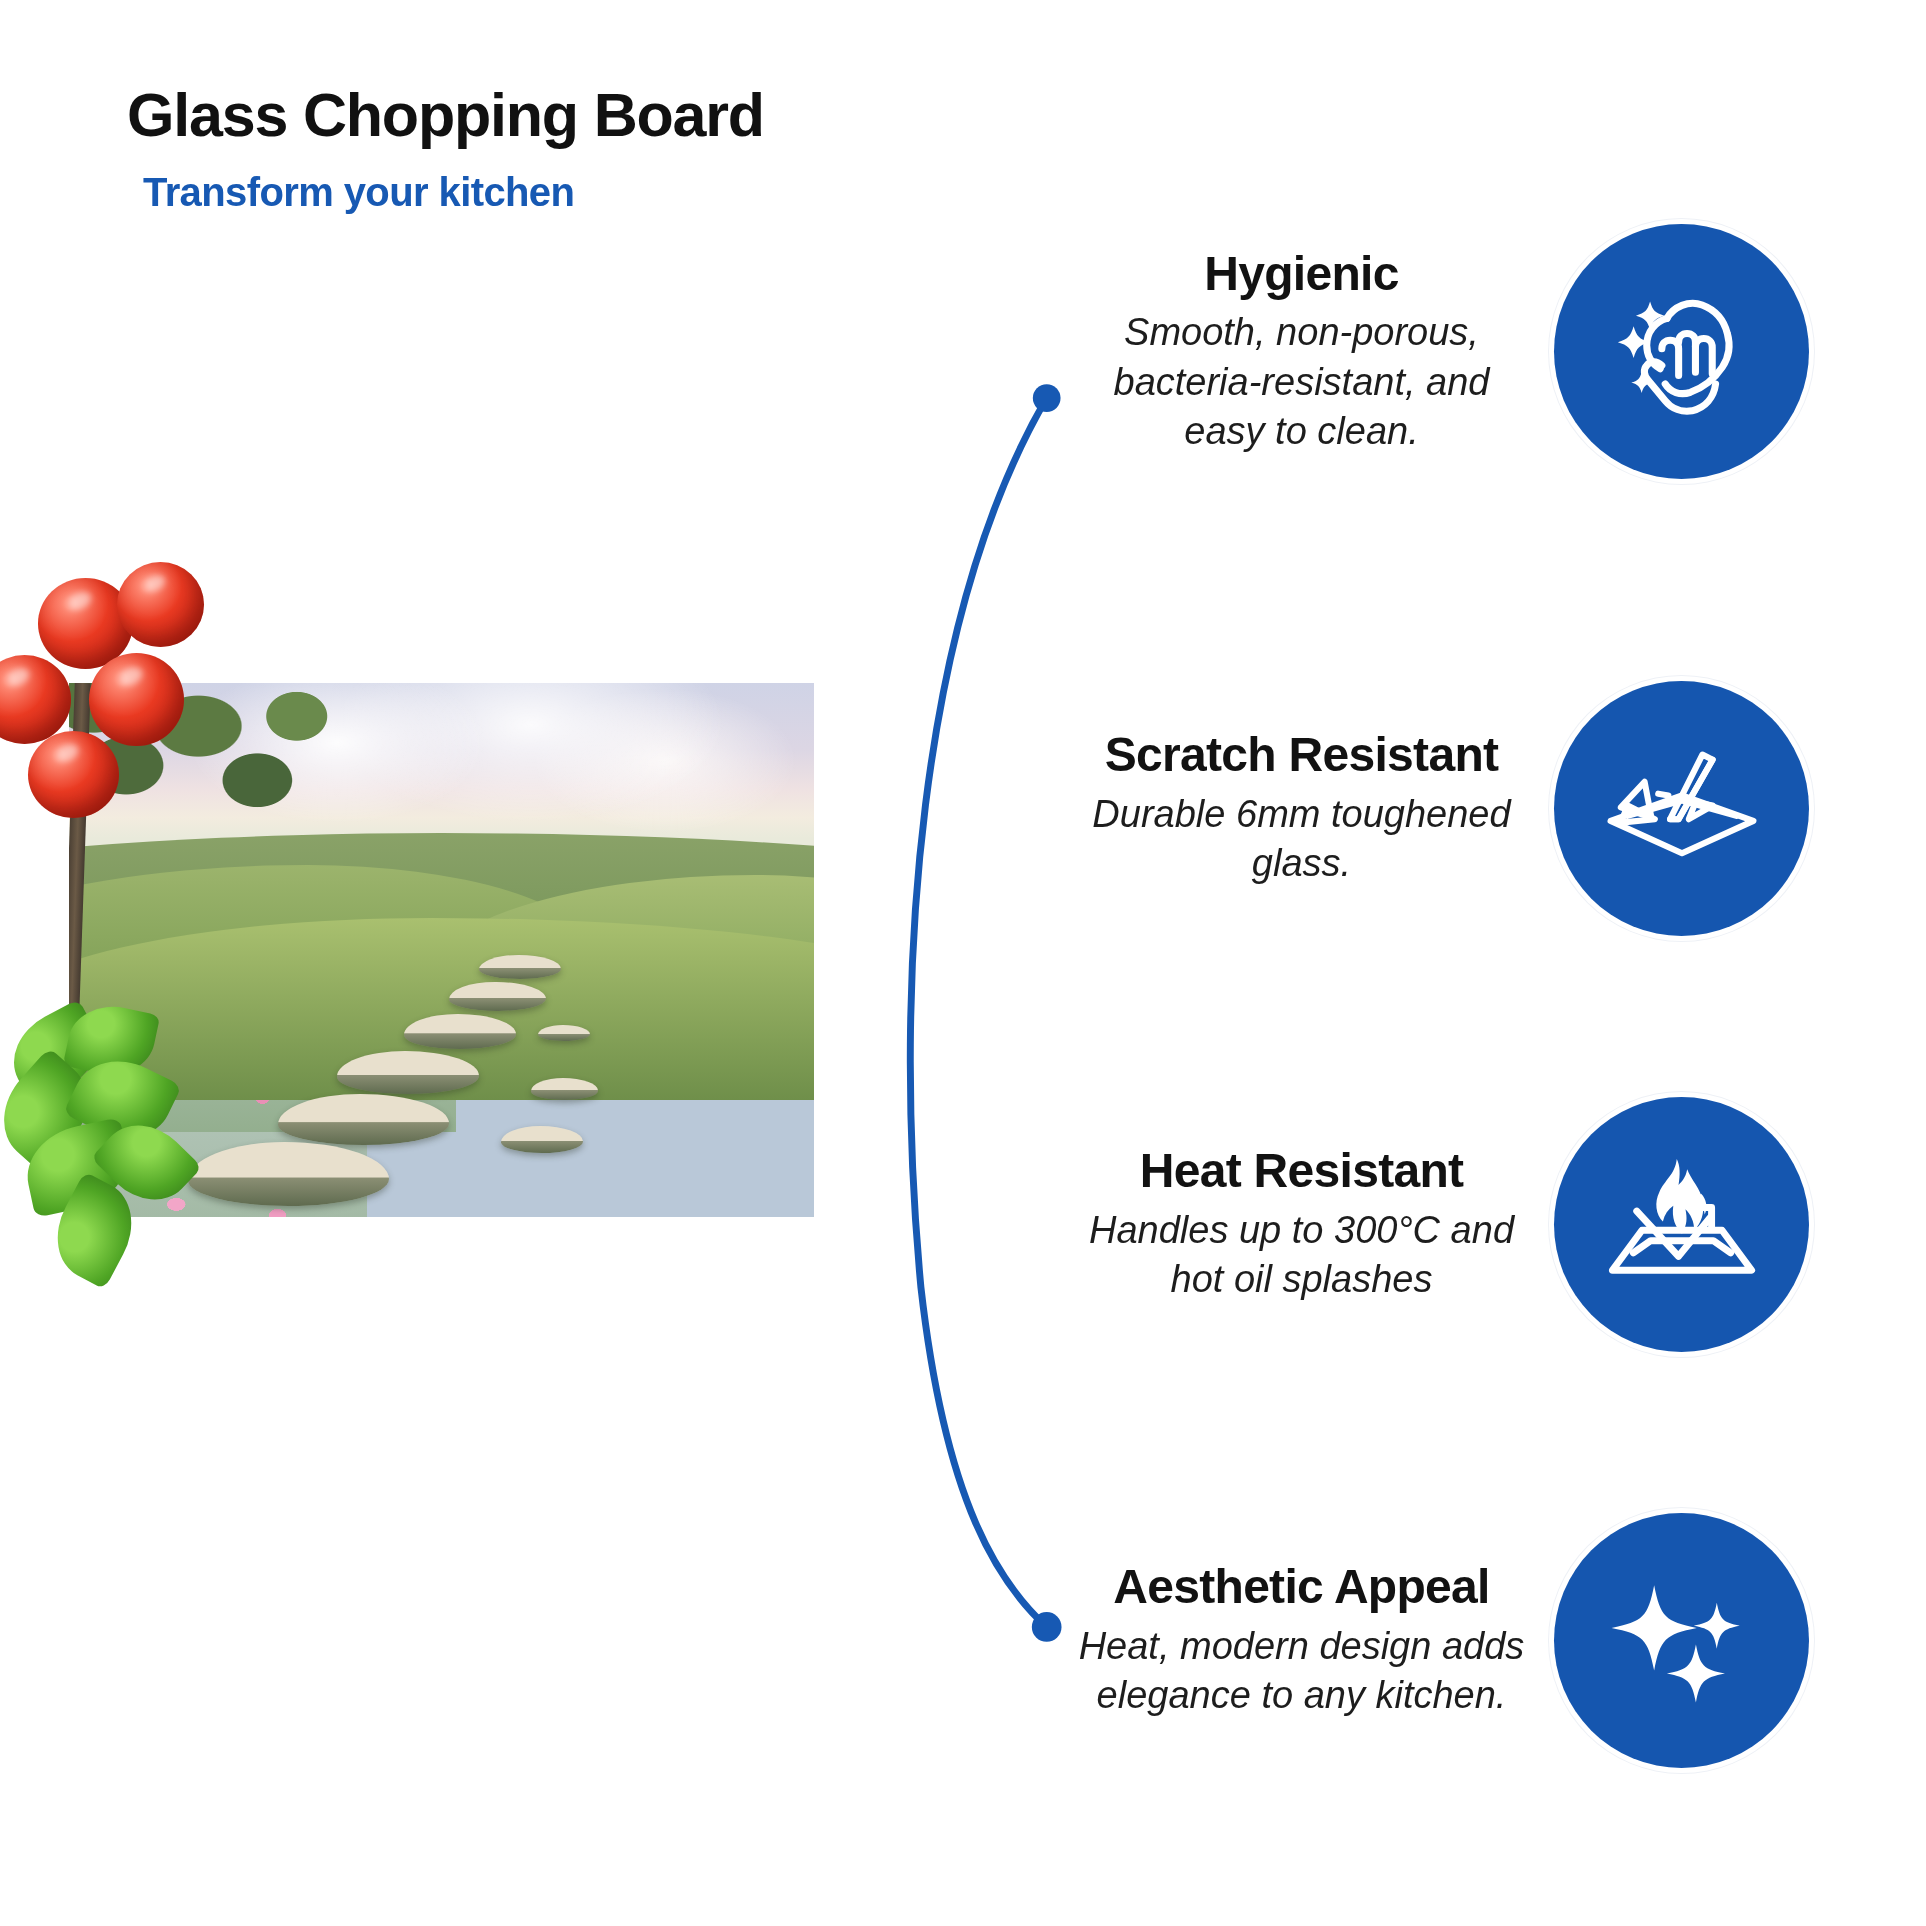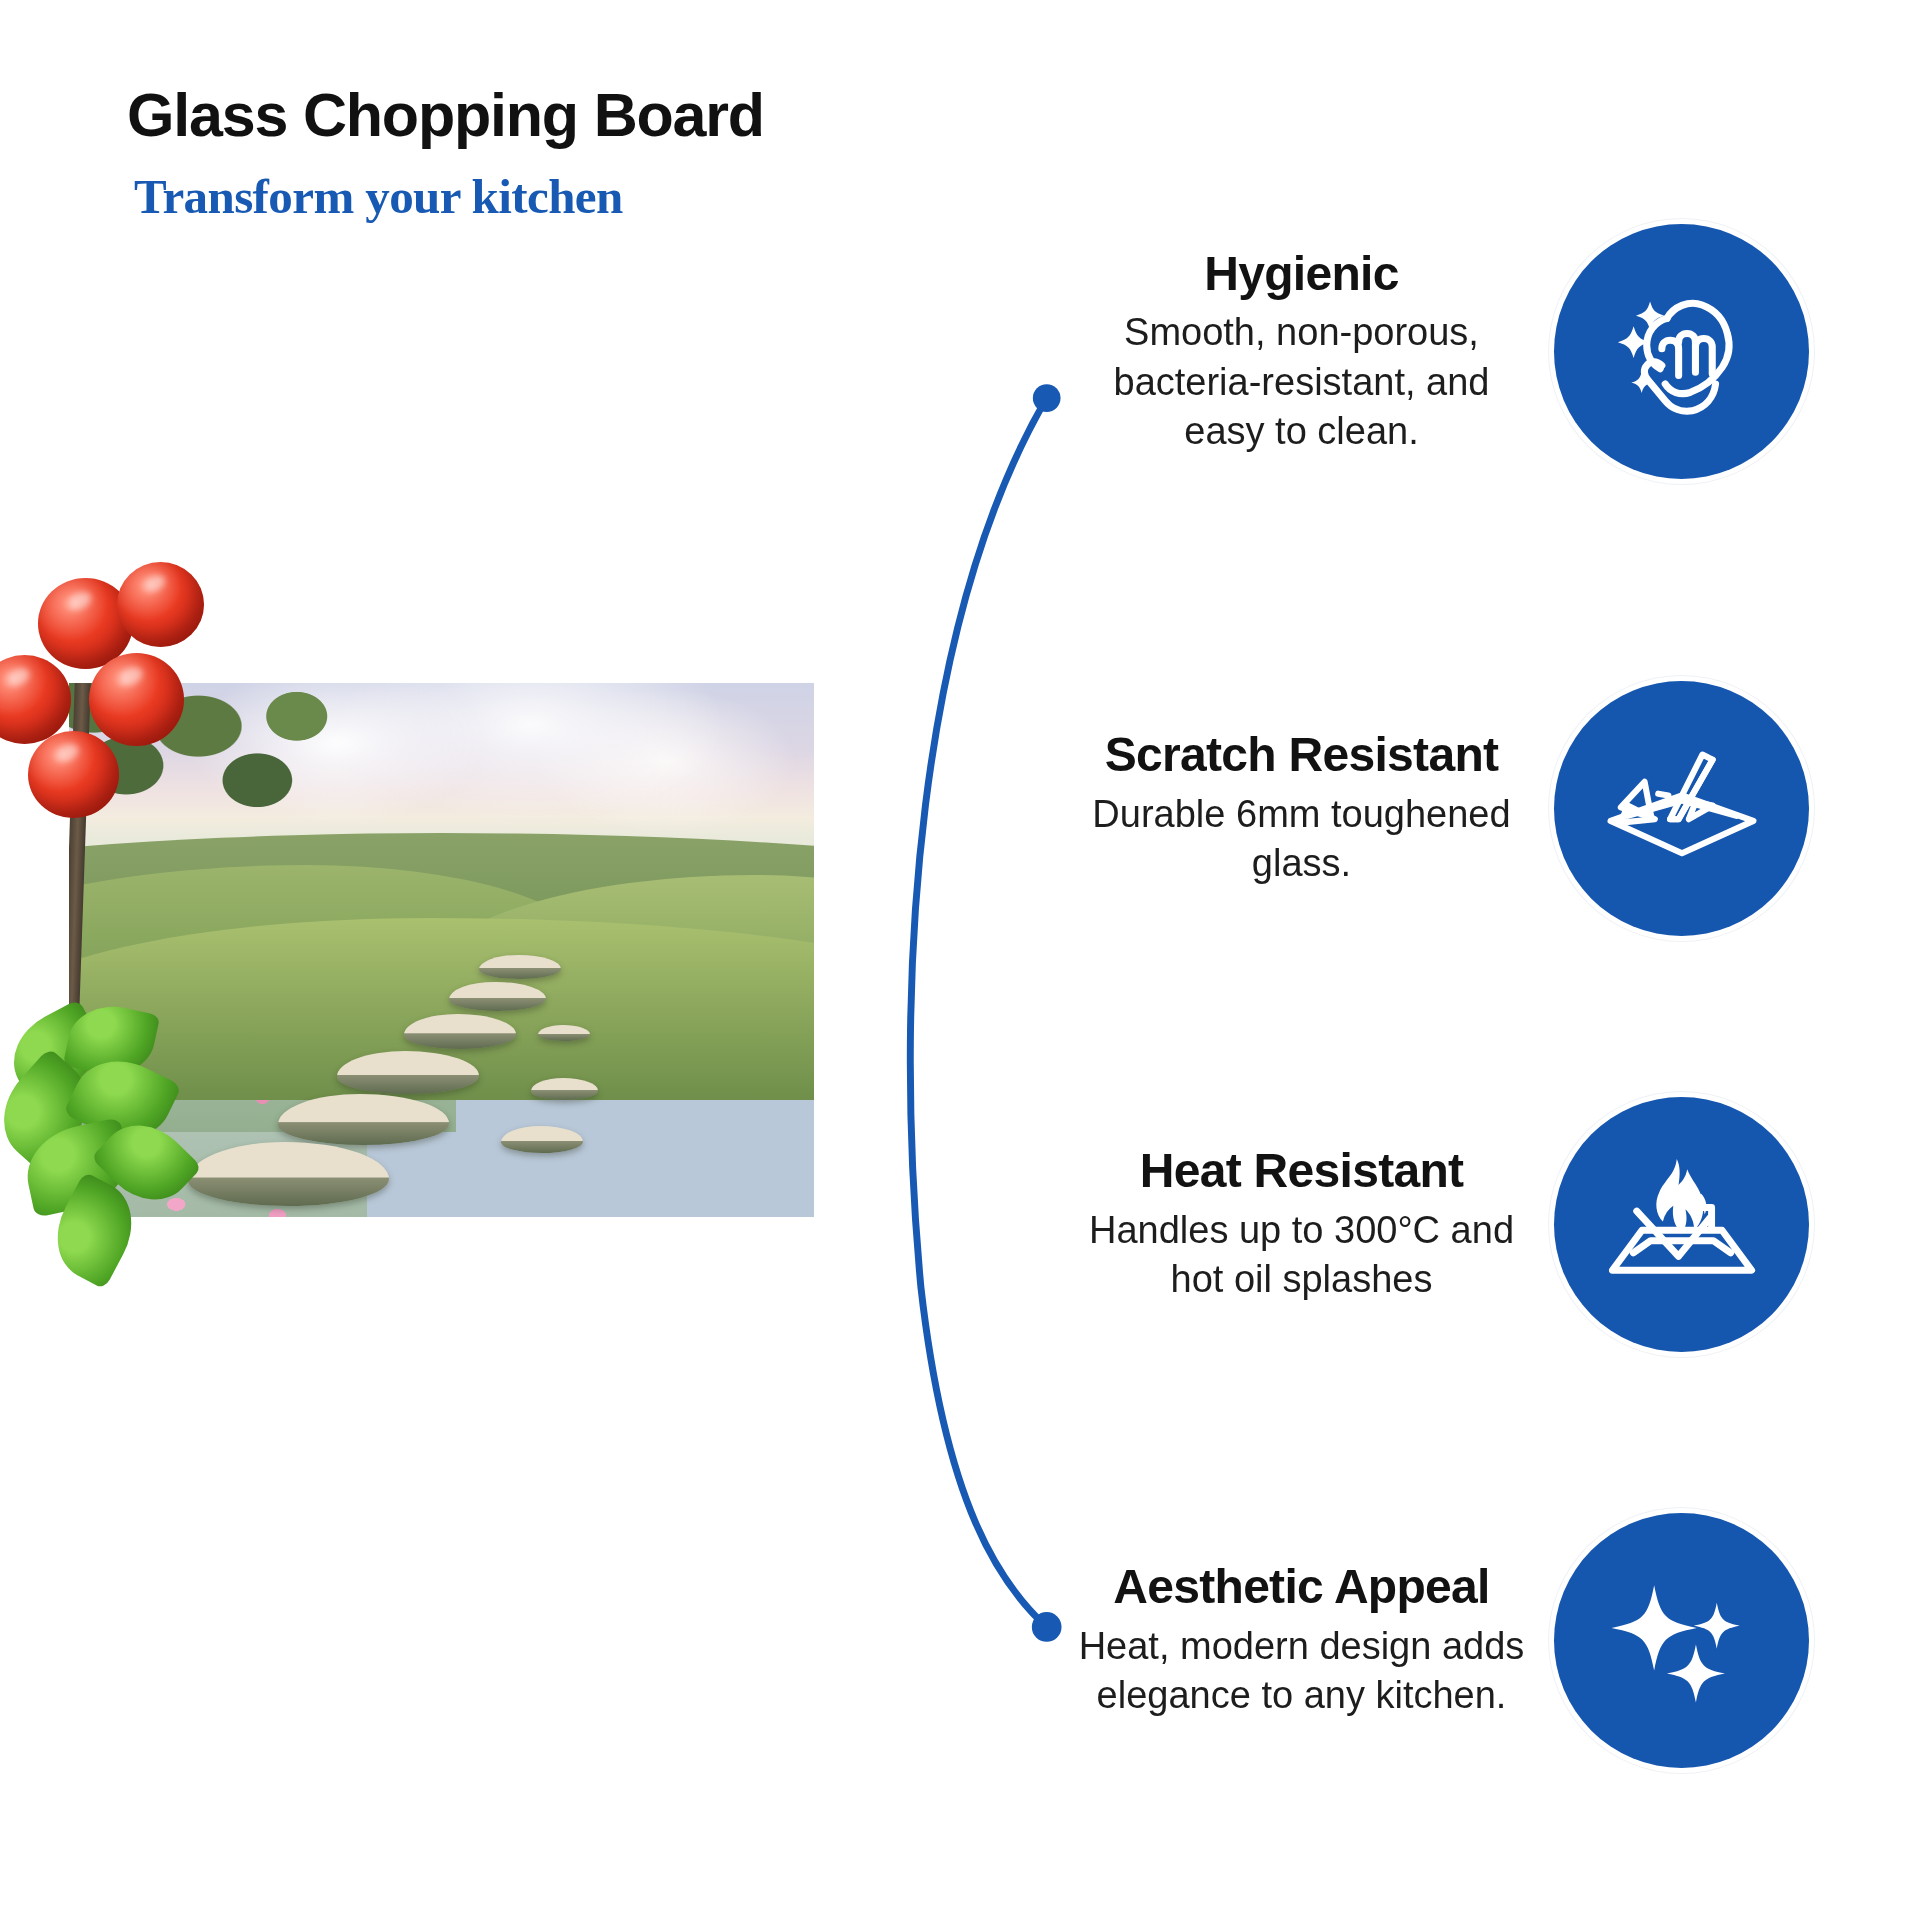--- a/index.html
+++ b/index.html
@@ -4,22 +4,22 @@
 <style>
   html,body{margin:0;padding:0;background:#ffffff;}
   body{width:1927px;height:1927px;overflow:hidden;
        font-family:"Liberation Sans","DejaVu Sans",sans-serif;}
   #root{position:relative;width:1747px;height:1927px;background:#fff;}
 
   
   #title-block{position:absolute;left:127px;top:83px;width:990px;}
   #main-title{font-size:61px;font-weight:bold;color:#111111;letter-spacing:-1.2px;
               line-height:1.06;margin:0;white-space:nowrap;}
-  #sub-title{font-size:49px;font-weight:bold;letter-spacing:-0.6px;
-             line-height:1.1;margin:22px 0 0 7px;white-space:nowrap;font-family:Liberation Serif, serif;}
+  #sub-title{font-size:40px;font-weight:bold;letter-spacing:-0.6px;
+             line-height:1.1;margin:22px 0 0 16px;white-space:nowrap;}
 
   
   #product-area{position:absolute;left:0;top:594px;width:891px;height:752px;}
   #board{position:absolute;left:69px;top:89px;width:745px;height:534px;
          overflow:hidden;background:#b9c8d8;}
   #board-art{position:absolute;inset:0;}
 
   .layer{position:absolute;inset:0;}
 
   
@@ -92,21 +92,21 @@
       background:radial-gradient(circle at 34% 30%, #8ed94f 0 18%, #4fa524 62%, #2e7216 100%);}
 
   
   #connector{position:absolute;left:0;top:0;width:1927px;height:1927px;pointer-events:none;}
 
   
   .feature{position:absolute;display:flex;align-items:center;gap:20px;}
   .feature-text{width:465px;text-align:center;}
   .f-title{font-size:48px;font-weight:bold;color:#121212;letter-spacing:-0.7px;
            line-height:1.12;margin:0;}
-  .f-desc{font-size:38px;color:#1d1d1d;line-height:1.3;margin:8px 0 0 0;font-weight:normal;}
+  .f-desc{font-size:38px;color:#1d1d1d;line-height:1.3;margin:8px 0 0 0;font-weight:normal;font-style:italic;}
   .icon-wrap{width:255px;height:255px;border-radius:50%;flex:0 0 255px;
              display:flex;align-items:center;justify-content:center;
              box-shadow:0 0 0 5px #ffffff, 0 0 0 6px #eef1f6;}
 </style>
 </head>
 <body>
 
 <div id="root">
 
   <div id="title-block">

